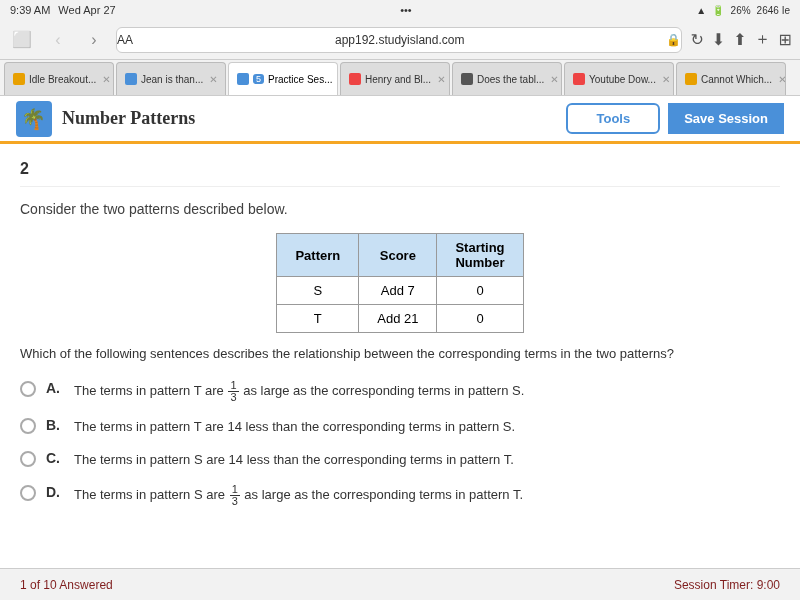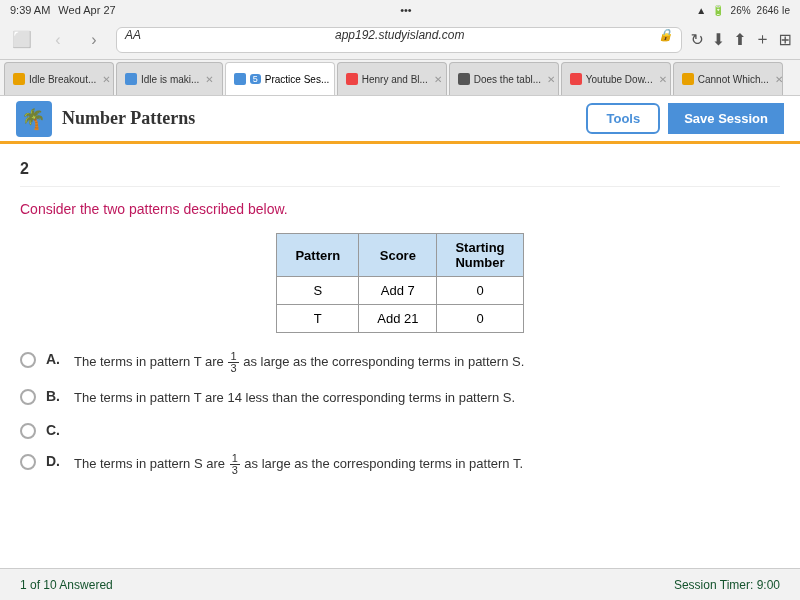--- a/index.html
+++ b/index.html
@@ -38,25 +38,25 @@
       cursor: pointer;
     }
     .nav-btn.disabled { color: #ccc; }
     .address-bar {
       flex: 1;
       height: 26px;
       background: #fff;
       border: 1px solid #ccc;
       border-radius: 6px;
       display: flex;
-      padding: 0 8px;
+      align-items: center;
+      padding: 0 0;
       font-size: 12px;
       color: #333;
       gap: 6px;
-      font-style: italic;
     }
     .browser-action-btn {
       background: none; border: none; font-size: 16px; color: #555; cursor: pointer;
     }
 
     
     .tabs-bar {
       height: 36px;
       background: #f2f2f2;
       display: flex;
@@ -114,21 +114,21 @@
       font-size: 20px;
     }
     .app-title {
       font-size: 18px;
       font-weight: 600;
       color: #333;
       font-family: Liberation Serif, serif;
     }
     .app-actions { display: flex; gap: 8px; }
     .btn-tools {
-      padding: 6px 18px;
+      padding: 6px 28px;
       background: #fff;
       border: 2px solid #4a90d9;
       color: #4a90d9;
       border-radius: 6px;
       font-size: 13px;
       font-weight: 600;
       cursor: pointer;
     }
     .btn-save {
       padding: 6px 14px;
@@ -152,29 +152,29 @@
       font-size: 16px;
       font-weight: bold;
       color: #333;
       margin-bottom: 14px;
       border-bottom: 1px solid #eee;
       padding-bottom: 8px;
     }
 
     .question-text {
       font-size: 14px;
-      color: #be185d;
+      color: #404040;
       margin-bottom: 16px;
     }
 
     
     .pattern-table-wrapper {
       display: flex;
       justify-content: center;
-      margin-bottom: 18px;
+      margin-bottom: 11px;
     }
     .pattern-table {
       border-collapse: collapse;
       font-size: 13px;
     }
     .pattern-table th {
       background: #c8e0f4;
       border: 1px solid #999;
       padding: 6px 18px;
       text-align: center;
@@ -240,21 +240,21 @@
       left: 0;
       right: 0;
       height: 32px;
       background: #f2f2f2;
       border-top: 1px solid #ccc;
       display: flex;
       align-items: center;
       justify-content: space-between;
       padding: 0 20px;
       font-size: 12px;
-      color: #14532d;
+      color: #7f1d1d;
     }
   </style>
 </head>
 <body>
 
 <div class="status-bar">
   <div class="status-left">
     <span>9:39 AM</span>
     <span>Wed Apr 27</span>
   </div>
@@ -286,21 +286,21 @@
 </div>
 
 <div class="tabs-bar">
   <div class="tab">
     <div class="tab-favicon" style="background:#e8a000;"></div>
     <span>Idle Breakout...</span>
     <span class="tab-close">✕</span>
   </div>
   <div class="tab">
     <div class="tab-favicon" style="background:#4a90d9;"></div>
-    <span>Idle is maki...</span>
+    <span>Jean is than...</span>
     <span class="tab-close">✕</span>
   </div>
   <div class="tab active">
     <div class="tab-favicon" style="background:#4a90d9;"></div>
     <span style="font-size:9px;background:#4a90d9;color:white;border-radius:3px;padding:0 3px;">5</span>
     <span>Practice Ses...</span>
 
   </div>
   <div class="tab">
     <div class="tab-favicon" style="background:#e44;"></div>
@@ -356,20 +356,21 @@
         </tr>
         <tr>
           <td>T</td>
           <td>Add 21</td>
           <td>0</td>
         </tr>
       </tbody>
     </table>
   </div>
 
+  <div class="question-prompt">Which of the following sentences describes the relationship between the corresponding terms in the two patterns?</div>
 
   <div class="options">
 
     <div class="option">
       <div class="radio-circle"></div>
       <span class="option-label">A.</span>
       <span class="option-text">
         The terms in pattern T are
         <span class="fraction">
           <span class="num">1</span>
@@ -383,20 +384,23 @@
       <div class="radio-circle"></div>
       <span class="option-label">B.</span>
       <span class="option-text">
         The terms in pattern T are 14 less than the corresponding terms in pattern S.
       </span>
     </div>
 
     <div class="option">
       <div class="radio-circle"></div>
       <span class="option-label">C.</span>
+      <span class="option-text">
+        The terms in pattern S are 14 less than the corresponding terms in pattern T.
+      </span>
     </div>
 
     <div class="option">
       <div class="radio-circle"></div>
       <span class="option-label">D.</span>
       <span class="option-text">
         The terms in pattern S are
         <span class="fraction">
           <span class="num">1</span>
           <span class="den">3</span>

